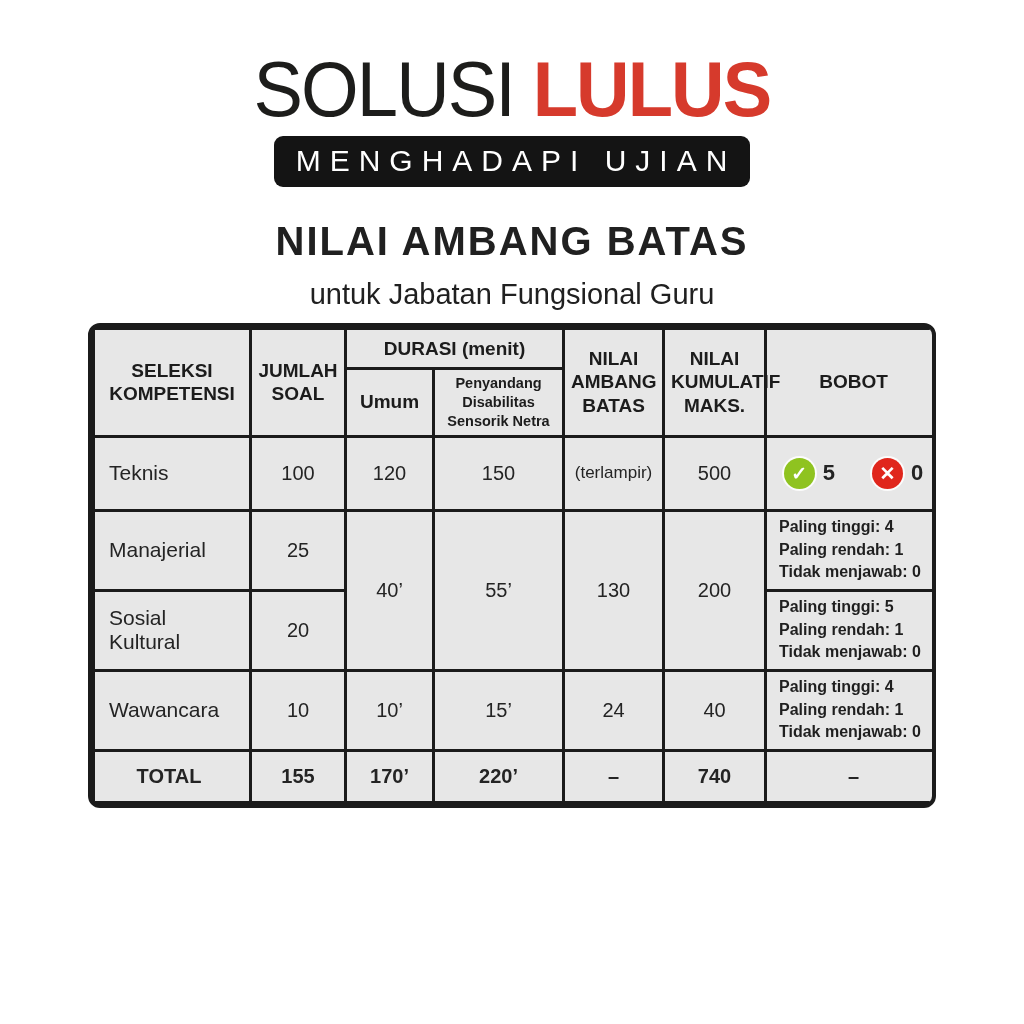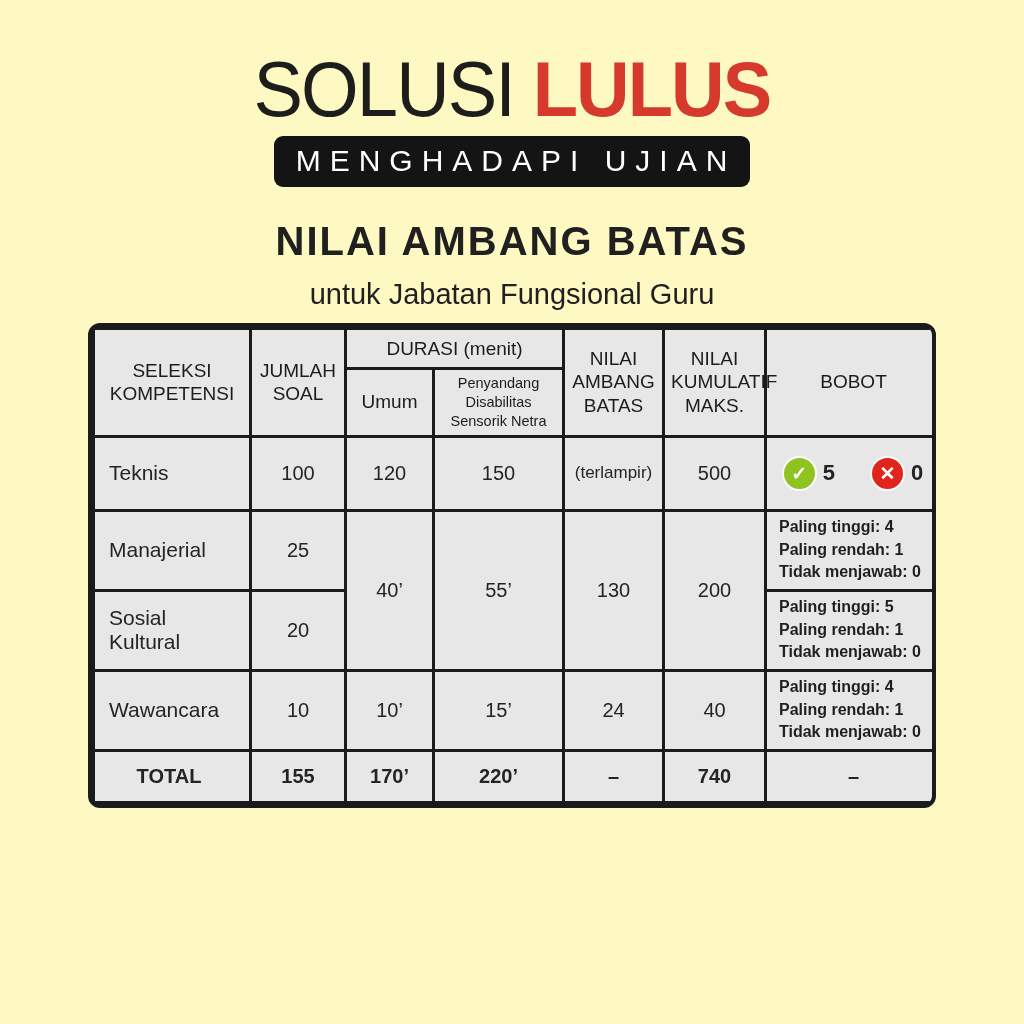--- a/index.html
+++ b/index.html
@@ -1,19 +1,19 @@
 <!DOCTYPE html>
 <html><head>
 <meta charset="utf-8">
 <style>
   * { margin: 0; padding: 0; box-sizing: border-box; }
   html, body { background: #e9e9e9; }
   .page {
     width: 1024px; height: 1024px;
-    background: #fef9c3;
+    background: #ffffff;
     font-family: "Liberation Sans", sans-serif;
     color: #1c1c1c;
     overflow: hidden;
   }
   
   .brand { text-align: center; padding-top: 50px; }
   .brand-title {
     font-size: 78px; line-height: 1;
     letter-spacing: -2px;
     display: inline-block;
@@ -48,21 +48,21 @@
     border: 4px solid #1b1b1b; border-radius: 12px;
     overflow: hidden; background: #1b1b1b;
   }
   table { border-collapse: collapse; width: 100%; table-layout: fixed; }
   th, td {
     border: 3px solid #1b1b1b;
     background: #e7e7e7;
     text-align: center; vertical-align: middle;
     padding: 4px 6px;
   }
-  th { font-size: 19px; font-weight: 400; line-height: 1.25; color: #1c1c1c; }
+  th { font-size: 19px; font-weight: 700; line-height: 1.25; color: #1c1c1c; }
   th.small-head { font-size: 14.5px; line-height: 1.3; }
   td { font-size: 20px; font-weight: 500; color: #242424; }
   .preline { white-space: pre-line; }
   .row-label { text-align: left; padding-left: 14px; font-size: 21px; }
   .bobot-cell {
     text-align: left; padding-left: 12px;
     font-size: 16px; font-weight: 600; line-height: 1.4; color: #1f1f1f;
   }
   .total-row td { font-weight: 700; font-size: 20px; }
   .total-row .row-label { text-align: center; padding-left: 0; font-size: 20px; }

